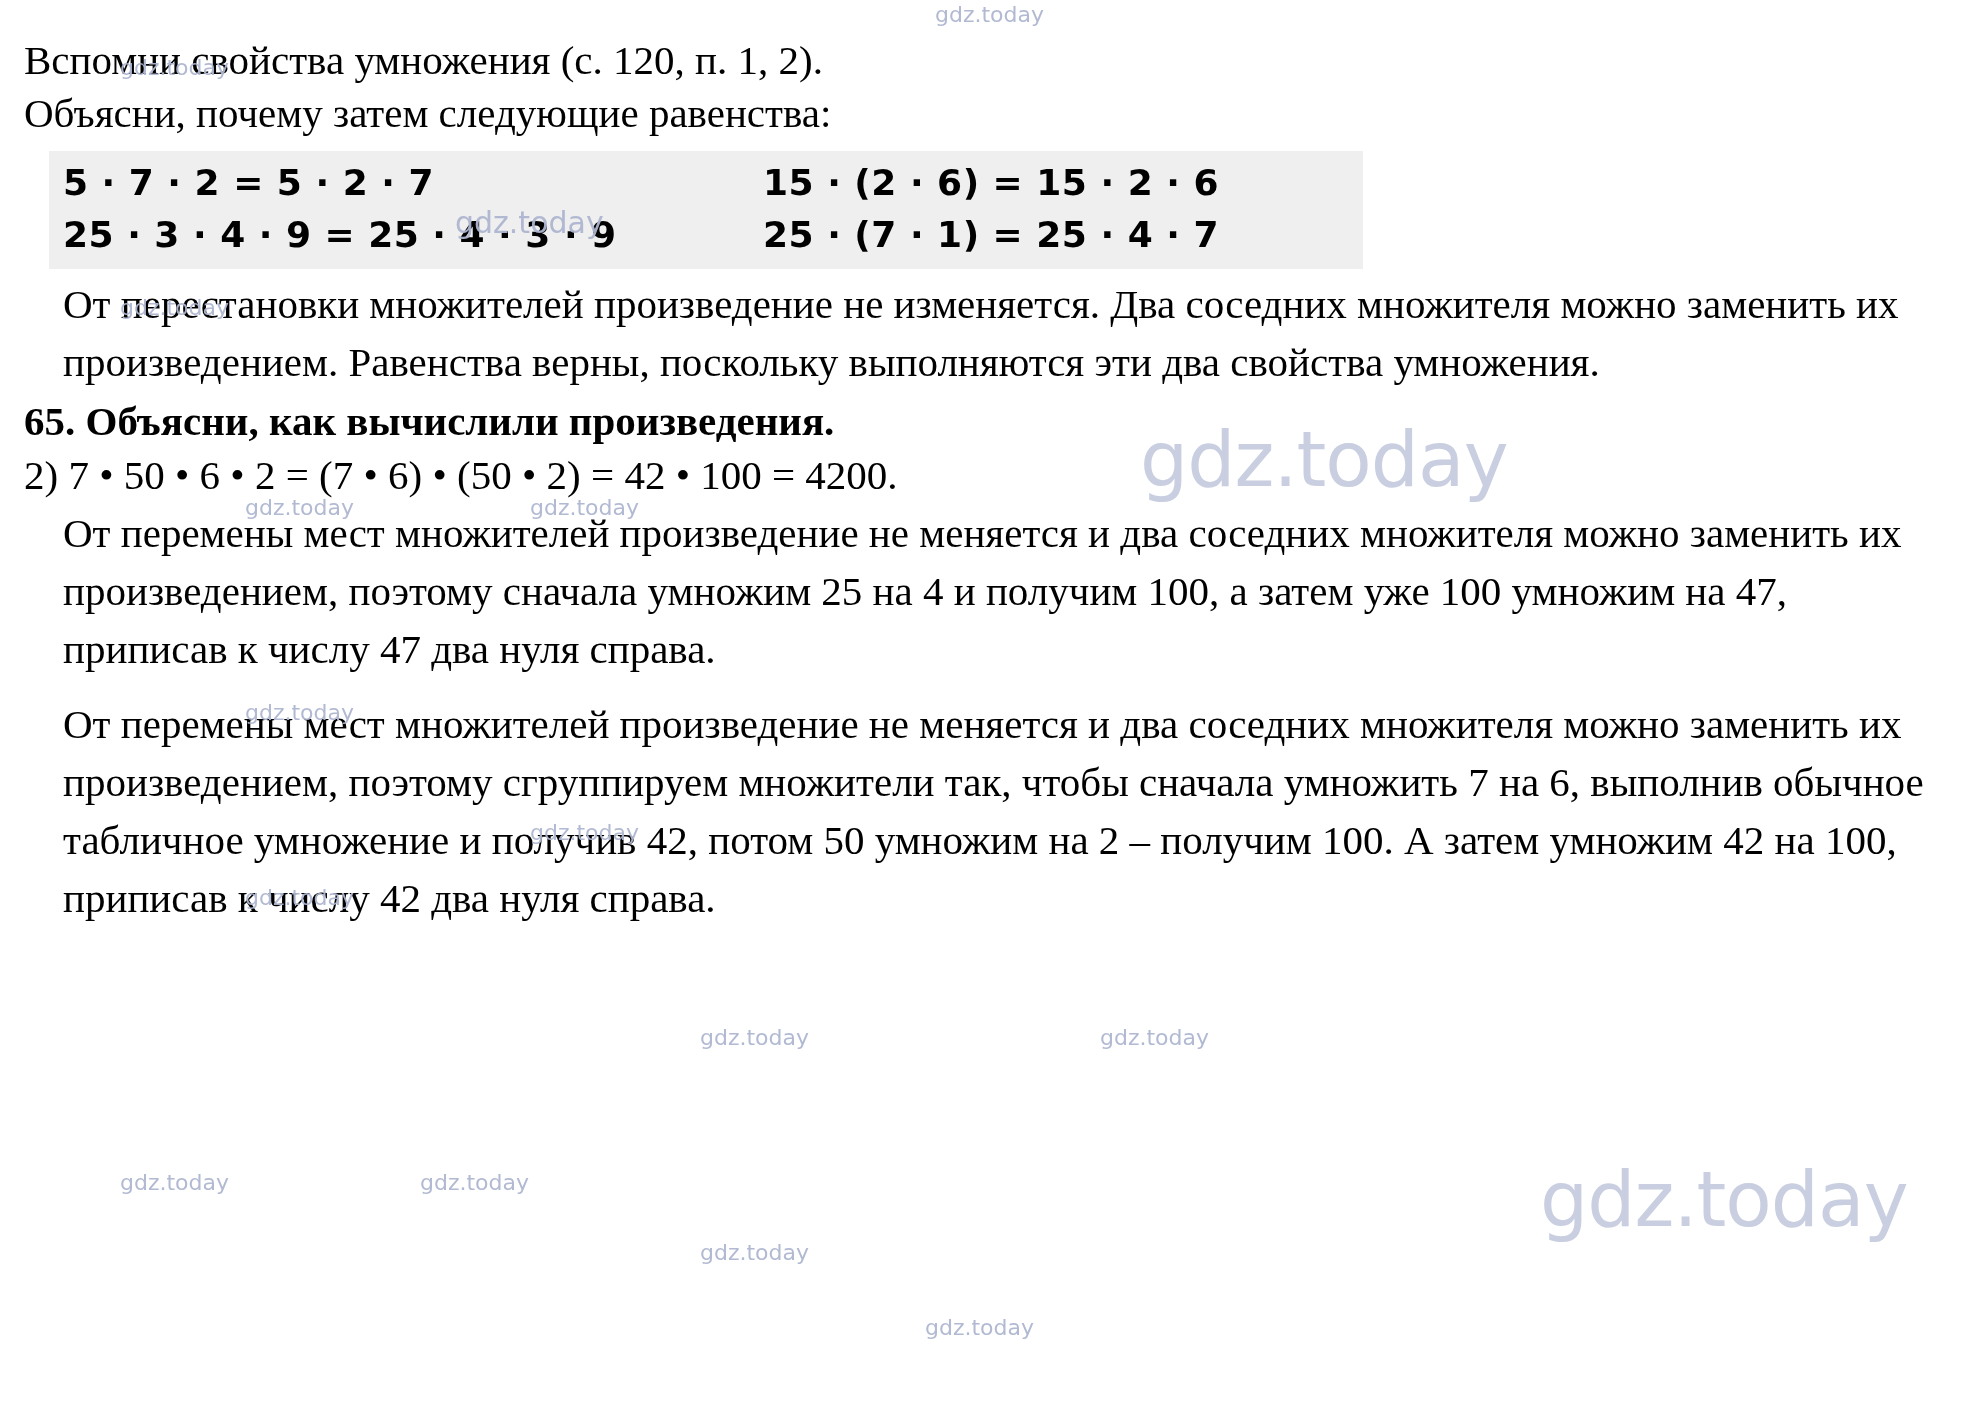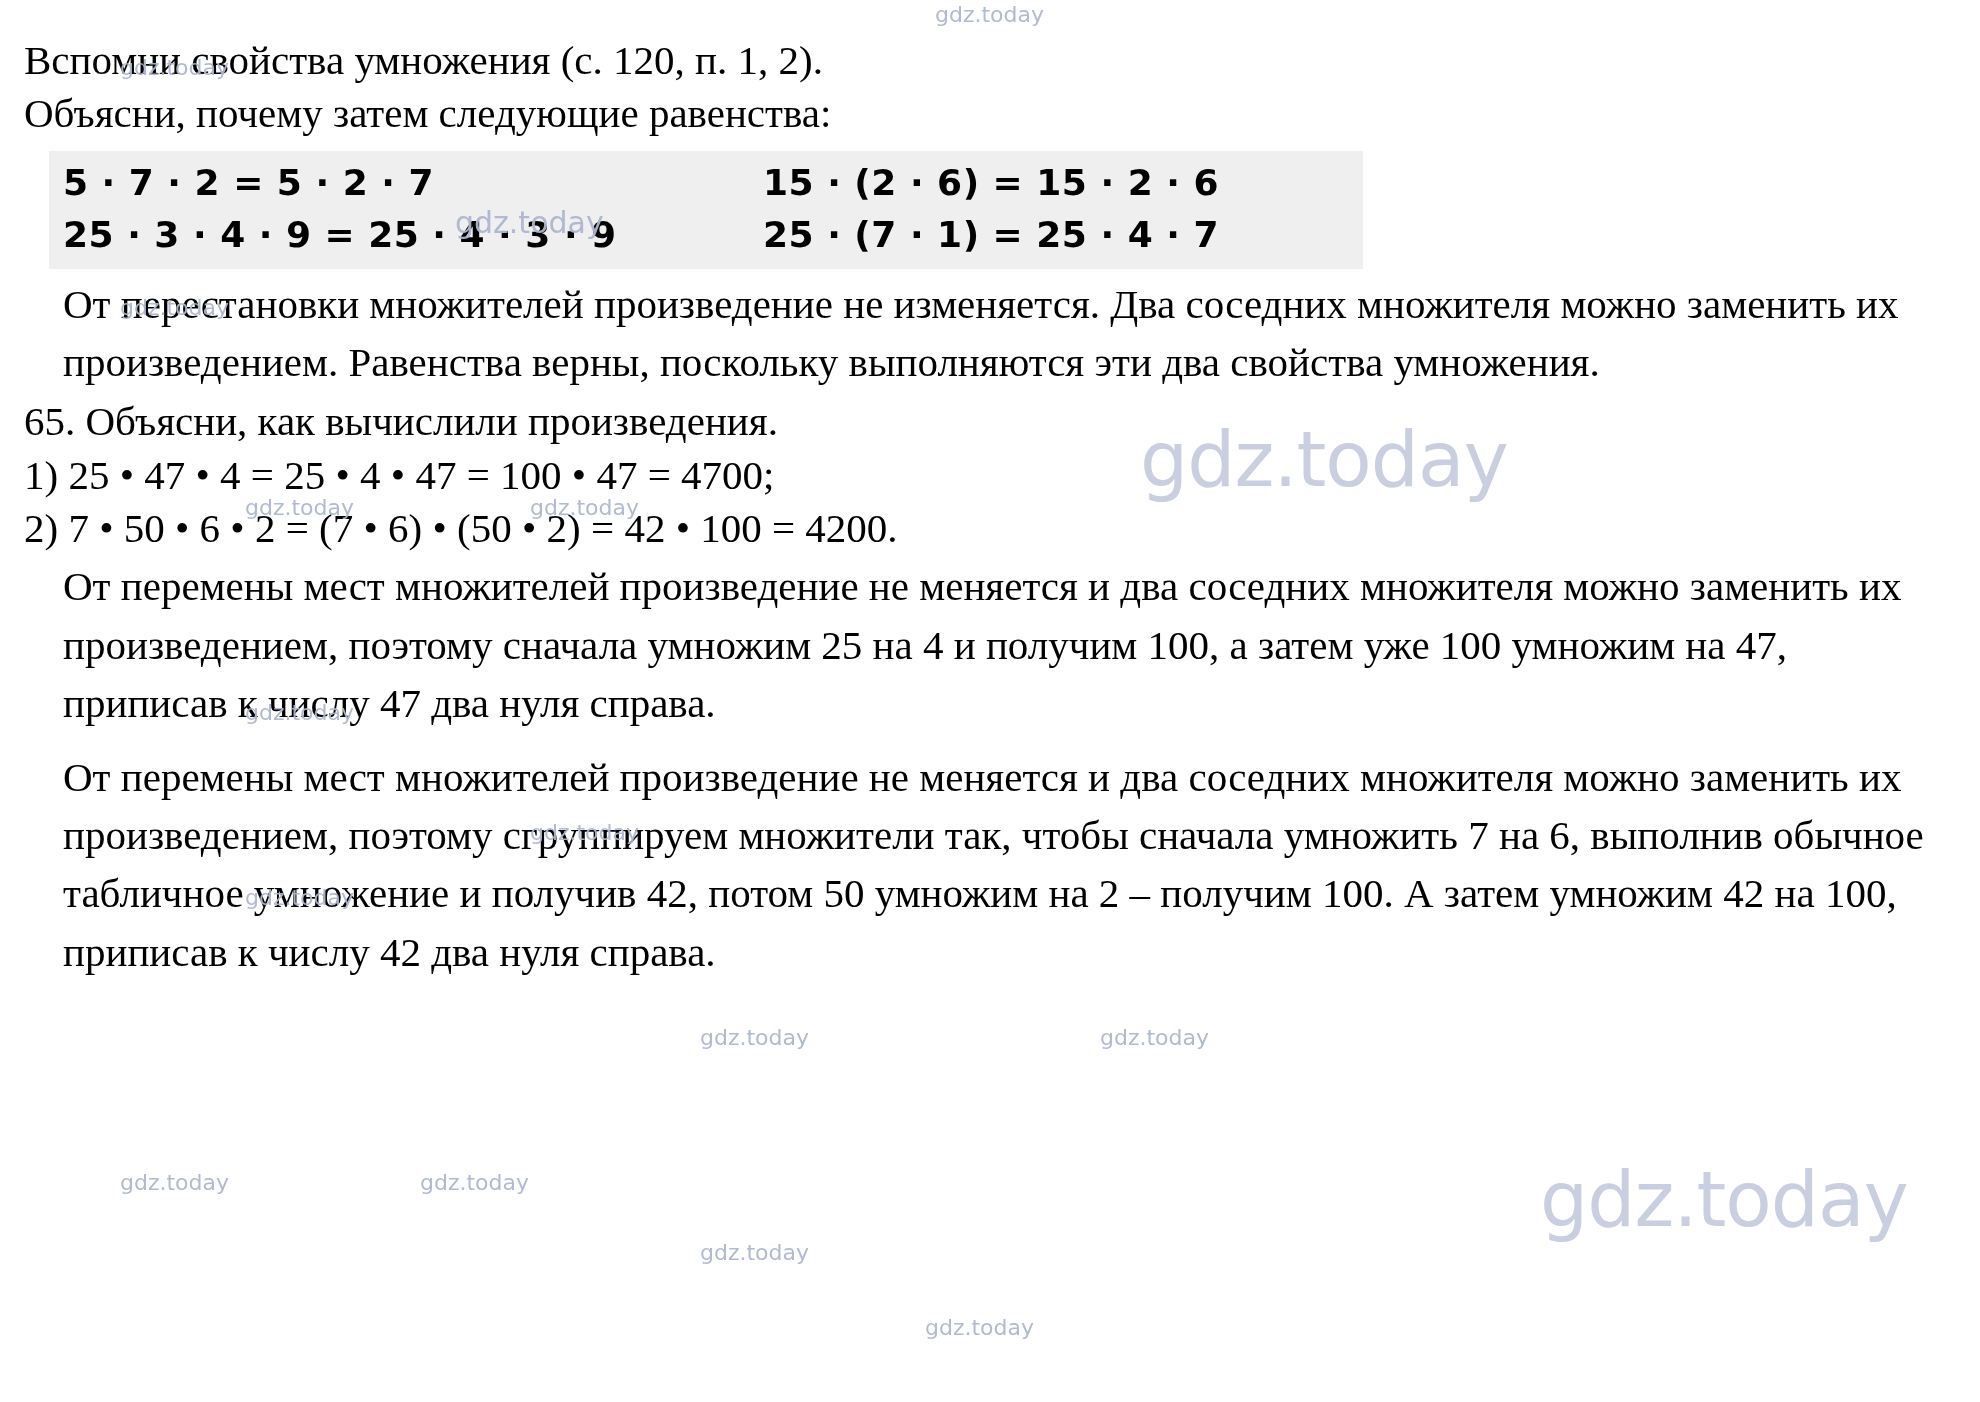--- a/index.html
+++ b/index.html
@@ -36,21 +36,21 @@
     white-space: pre-wrap;
   }
 
   .para {
     font-size: 41px;
     line-height: 1.42;
     margin-left: 39px;
   }
 
   .bold {
-    font-weight: normal;
+    font-weight: bold;
   }
 
   
   .eq-block {
     position: relative;
     margin: 10px 0 6px 0;
     display: flex;
     align-items: flex-end;
     width: 1320px;
   }
@@ -142,20 +142,19 @@
         <div class="eq-col right">
           <div class="eq-row">15 · (2 · 6) = 15 · 2 · 6</div>
           <div class="eq-row">25 · (7 · 1) = 25 · 4 · 7</div>
         </div>
       </div>
     </div>
 
     <div class="para">От перестановки множителей произведение не изменяется. Два соседних множителя можно заменить их произведением. Равенства верны, поскольку выполняются эти два свойства умножения.</div>
 
     <div class="line bold" style="margin-top:4px;">65. Объясни, как вычислили произведения.</div>
-    <div class="line">1) 25 • 47 • 4 = 25 • 4 • 47 = 100 • 47 = 4700;</div>
     <div class="line">2) 7 • 50 • 6 • 2 = (7 • 6) • (50 • 2) = 42 • 100 = 4200.</div>
 
     <div class="para" style="margin-top:2px;">От перемены мест множителей произведение не меняется и два соседних множителя можно заменить их произведением, поэтому сначала умножим 25 на 4 и получим 100, а затем уже 100 умножим на 47, приписав к числу 47 два нуля справа.</div>
     <div class="para" style="margin-top:16px;">От перемены мест множителей произведение не меняется и два соседних множителя можно заменить их произведением, поэтому сгруппируем множители так, чтобы сначала умножить 7 на 6, выполнив обычное табличное умножение и получив 42, потом 50 умножим на 2 – получим 100. А затем умножим 42 на 100, приписав к числу 42 два нуля справа.</div>
 
   </div>
 </div>
 
 </body></html>

